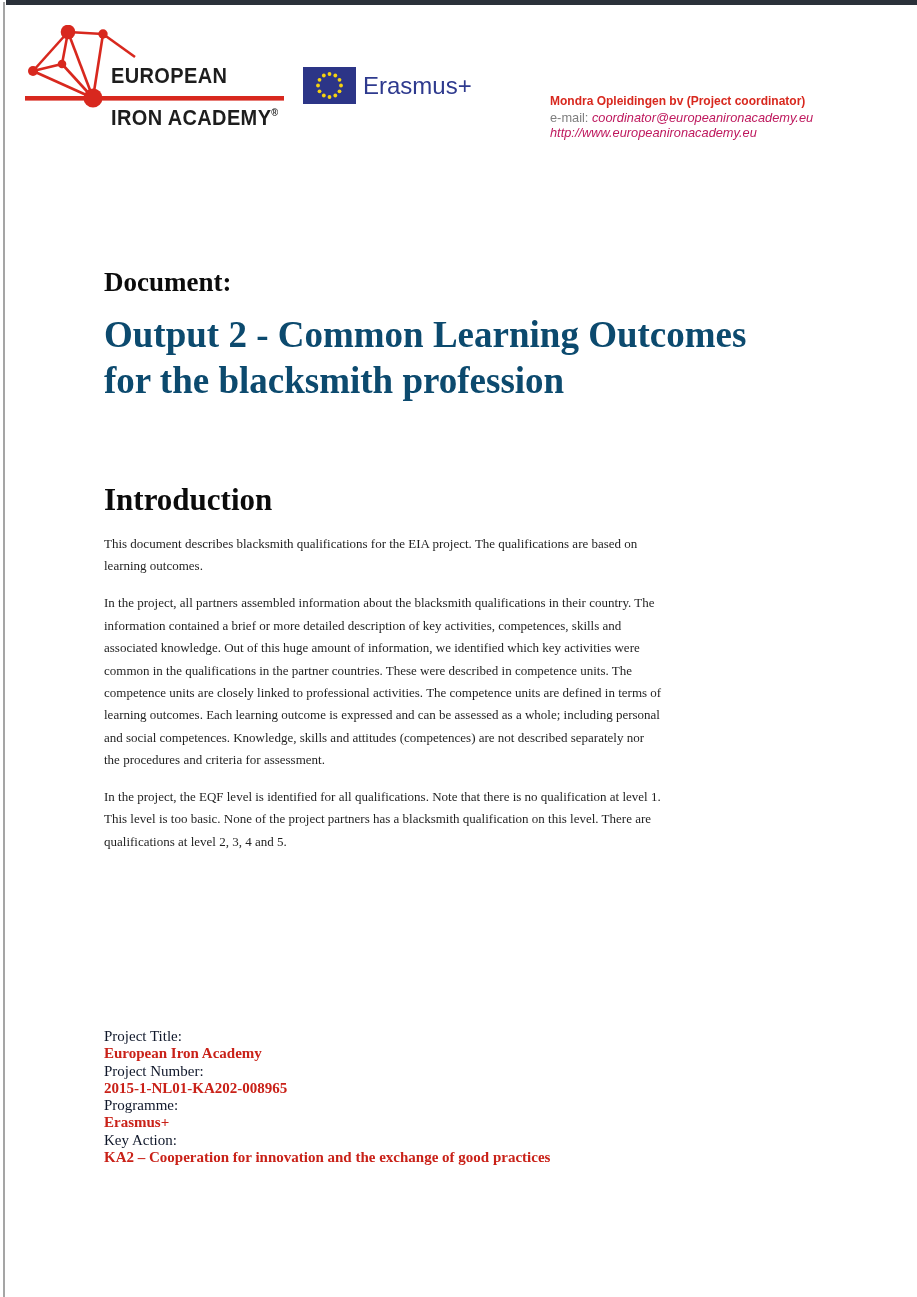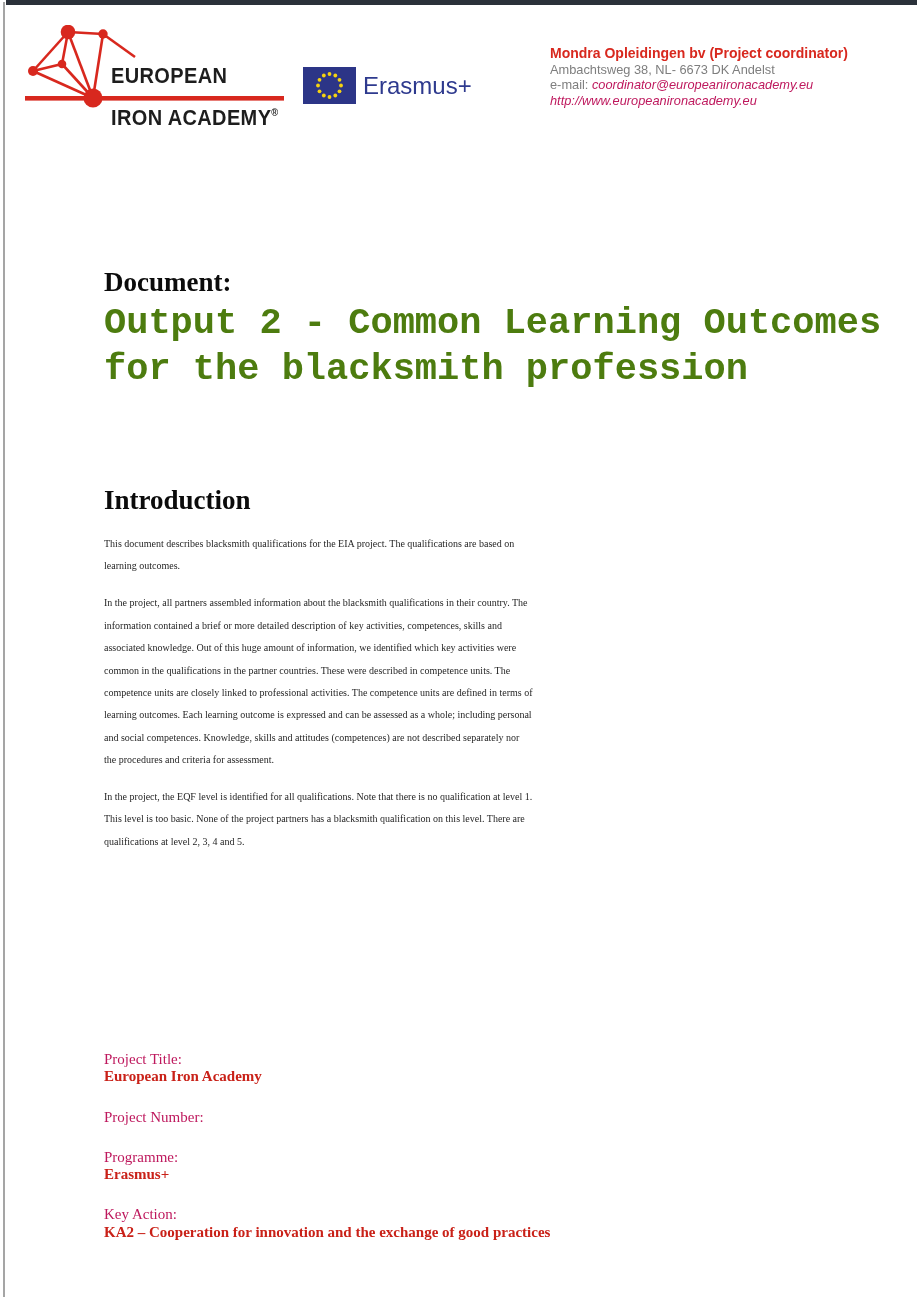--- a/index.html
+++ b/index.html
@@ -30,36 +30,36 @@
   .erasmus-label{
     position:absolute;left:60px;top:6px;color:#2e3a8e;
     font-family:"Liberation Sans",sans-serif;font-size:24px;line-height:26px;
   }
 
   
   .contact{
     position:absolute;left:550px;top:46px;width:330px;
     font-family:"Liberation Sans",sans-serif;font-size:12.8px;line-height:15.6px;color:#7e7e7e;
   }
-  .contact .coordinator{color:#d8281e;font-weight:700;font-size:14px;}
+  .contact .coordinator{color:#d8281e;font-weight:700;font-size:12px;margin-top:48px;}
   .contact .red{color:#be185d;text-decoration:none;font-style:italic;}
 
   
   .doc-head{position:absolute;left:104px;top:268px;width:790px;}
   .doc-label{font-weight:700;font-size:27px;line-height:28px;color:#0b0b0b;}
-  .doc-title{font-weight:700;font-size:37px;line-height:46px;color:#4d7c0f;margin-top:4px;white-space:pre-line;font-family:Liberation Mono, monospace;}
+  .doc-title{font-weight:700;font-size:37px;line-height:46px;color:#0c4a6e;margin-top:16px;white-space:pre-line;}
 
   
   .intro{position:absolute;left:104px;top:484px;width:800px;}
-  .intro h2{margin:0 0 17px 0;font-size:27px;line-height:32px;font-weight:700;color:#0b0b0b;}
-  .intro p{margin:0 0 14.5px 0;font-size:10px;line-height:22.4px;white-space:pre-line;color:#1f1f1f;}
+  .intro h2{margin:0 0 17px 0;font-size:31px;line-height:32px;font-weight:700;color:#0b0b0b;}
+  .intro p{margin:0 0 14.5px 0;font-size:13px;line-height:22.4px;white-space:pre-line;color:#1f1f1f;}
 
   
   .project-info{position:absolute;left:104px;top:1028px;width:700px;font-size:15px;line-height:17.3px;}
-  .pi-label{color:#be185d;margin-top:23px;}
+  .pi-label{color:#0f172a;}
   .pi-value{color:#c92118;font-weight:700;}
 </style>
 </head>
 <body>
 
 <div class="page">
   <div class="top-bar"></div>
   <div class="left-line"></div>
 
   <div class="eia-logo">
@@ -104,21 +104,20 @@
         <circle cx="15" cy="18.5" r="1.9"></circle>
         <circle cx="16.5" cy="12.8" r="1.9"></circle>
         <circle cx="20.8" cy="8.5" r="1.9"></circle>
       </g>
     </svg>
     <div class="erasmus-label">Erasmus+</div>
   </div>
 
   <div class="contact">
     <div class="coordinator">Mondra Opleidingen bv (Project coordinator)</div>
-    <div>Ambachtsweg 38, NL- 6673 DK Andelst</div>
     <div><span>e-mail: </span><a href="#" class="red">coordinator@europeanironacademy.eu</a></div>
     <div><a href="#" class="red">http://www.europeanironacademy.eu</a></div>
   </div>
 
   <div class="doc-head">
     <div class="doc-label">Document:</div>
     <div class="doc-title">Output 2 - Common Learning Outcomes
 for the blacksmith profession</div>
   </div>
 
@@ -136,18 +135,19 @@
 the procedures and criteria for assessment.</p>
     <p>In the project, the EQF level is identified for all qualifications. Note that there is no qualification at level 1.
 This level is too basic. None of the project partners has a blacksmith qualification on this level. There are
 qualifications at level 2, 3, 4 and 5.</p>
   </div>
 
   <div class="project-info">
     <div class="pi-label">Project Title:</div>
     <div class="pi-value">European Iron Academy</div>
     <div class="pi-label">Project Number:</div>
+    <div class="pi-value">2015-1-NL01-KA202-008965</div>
     <div class="pi-label">Programme:</div>
     <div class="pi-value">Erasmus+</div>
     <div class="pi-label">Key Action:</div>
     <div class="pi-value">KA2 – Cooperation for innovation and the exchange of good practices</div>
   </div>
 </div>
 
 </body></html>

